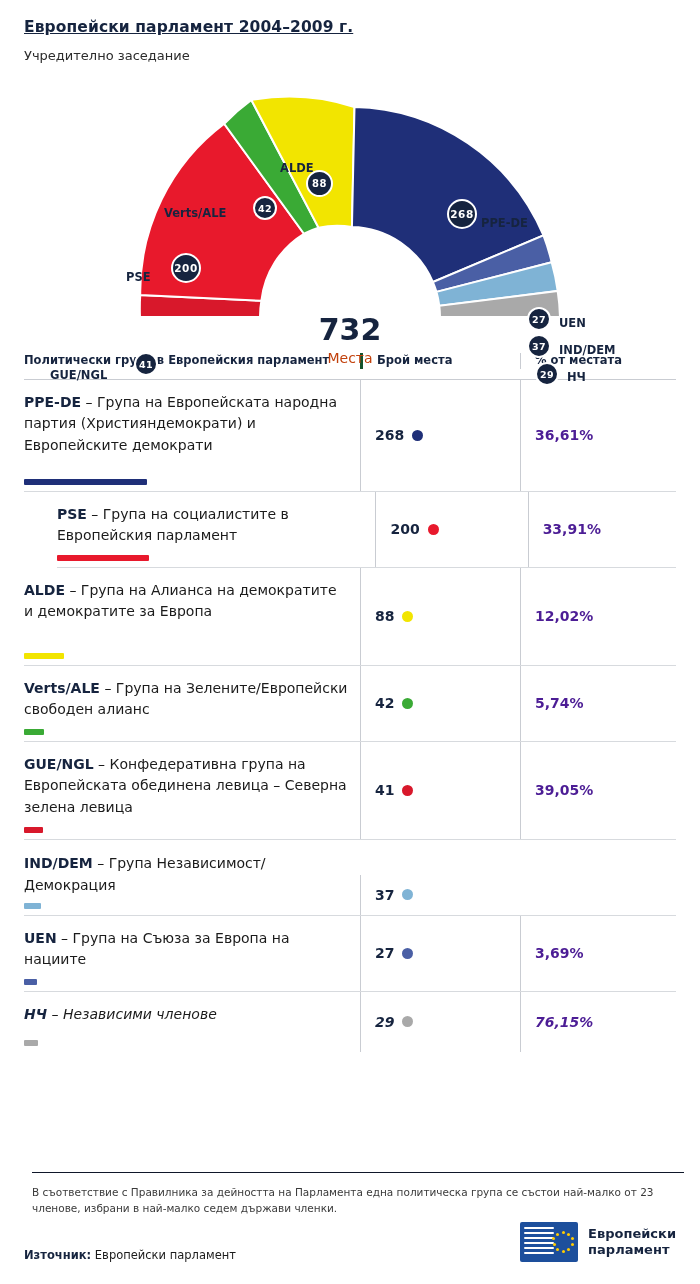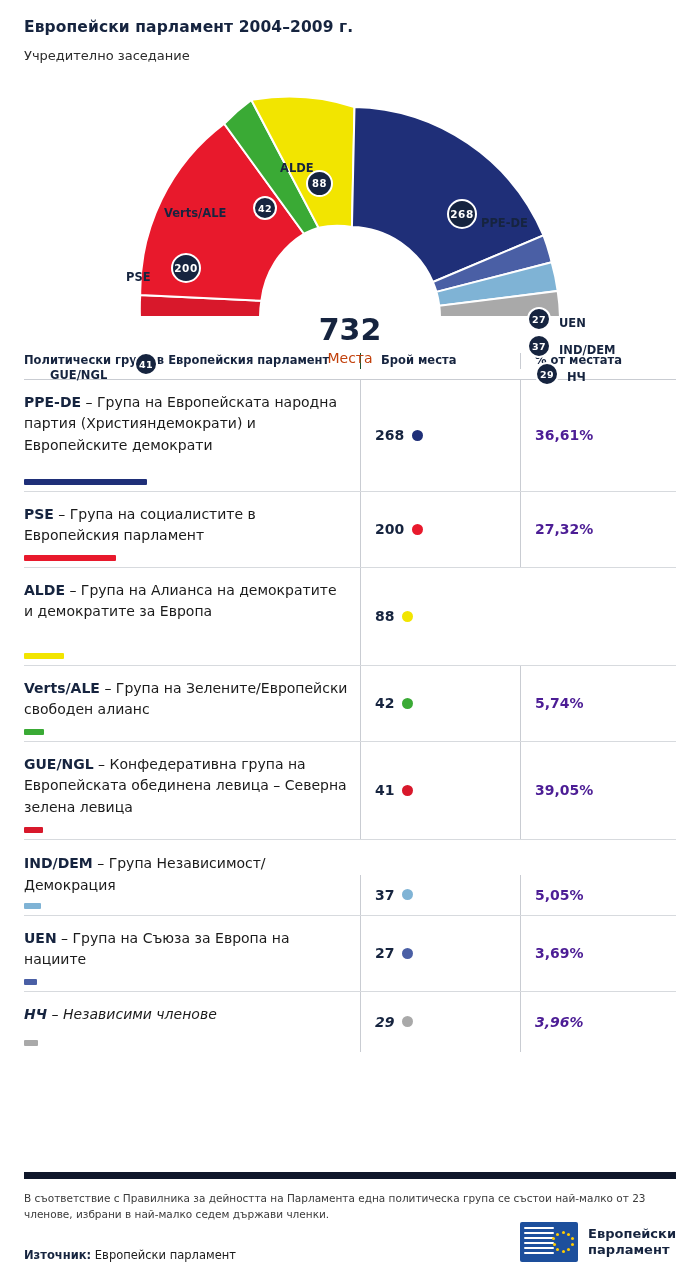--- a/index.html
+++ b/index.html
@@ -16,20 +16,21 @@
   .page { width: 700px; height: 1284px; position: relative; }
 
   
   .header { padding: 18px 24px 0 24px; }
   .title {
     font-size: 15.5px;
     font-weight: bold;
     color: #16243f;
     letter-spacing: 0.1px;
     margin: 0 0 12px 0;
+    text-decoration: underline;
   }
   .subtitle {
     font-size: 13px;
     color: #2b2b2b;
     margin: 0;
   }
 
   
   .chart-wrap {
     position: relative;
@@ -81,21 +82,21 @@
   }
 
   
   .table { margin: 16px 24px 0 24px; width: 652px; }
   .t-head {
     display: flex;
     border-bottom: 1px solid #c9ccd2;
     padding-bottom: 10px;
   }
   .t-head .c1 { width: 336px; padding-right: 12px; }
-  .t-head .c2 { width: 160px; padding-left: 20px; border-left: 1px solid #14532d; }
+  .t-head .c2 { width: 160px; padding-left: 14px; border-left: 3px solid #14532d; }
   .t-head .c3 { width: 156px; padding-left: 14px; border-left: 1px solid #c9ccd2; }
   .th {
     font-size: 11.5px;
     font-weight: bold;
     color: #16243f;
     line-height: 1.35;
   }
 
   .t-row {
     display: flex;
@@ -143,27 +144,27 @@
     position: absolute;
     left: 0;
     bottom: 6px;
     height: 6px;
     border-radius: 1px;
   }
 
   
   .footnote {
     position: absolute;
-    left: 24px;
+    left: 32px;
     top: 1172px;
     width: 652px;
     font-size: 10.5px;
     line-height: 1.5;
     color: #3a3a3a;
-    border-top: 7px solid #0f172a;
+    border-top: 1px solid #0f172a;
     padding-top: 12px;
   }
   .source {
     position: absolute;
     left: 24px;
     top: 1248px;
     font-size: 11.5px;
     color: #1b1b1b;
   }
   .source b { color: #16243f; }
@@ -288,43 +289,46 @@
       </div>
       <div class="c2">
         <span class="seats-num">268</span>
         <span class="dot" style="background:#1f2f78;"></span>
       </div>
       <div class="c3">
           <span class="pct">36,61%</span>
         </div>
     </div>
 
-    <div class="t-row" style="min-height:76px;">
+    <div class="t-row" style="min-height:76px;margin-left:33px;">
       <div class="c1">
         <div class="grp-name"><b>PSE</b><span> – Група на социалистите в Европейския парламент</span></div>
         <div class="bar" style="width:92px; background:#e8192c;"></div>
       </div>
       <div class="c2">
         <span class="seats-num">200</span>
         <span class="dot" style="background:#e8192c;"></span>
       </div>
       <div class="c3">
-          <span class="pct">27,32%</span>
+          <span class="pct">33,91%</span>
         </div>
     </div>
 
     <div class="t-row" style="min-height:98px;">
       <div class="c1">
         <div class="grp-name"><b>ALDE</b><span> – Група на Алианса на демократите и демократите за Европа</span></div>
         <div class="bar" style="width:40px; background:#f2e500;"></div>
       </div>
       <div class="c2">
         <span class="seats-num">88</span>
         <span class="dot" style="background:#f2e500;"></span>
       </div>
+      <div class="c3">
+          <span class="pct">12,02%</span>
+        </div>
     </div>
 
     <div class="t-row" style="min-height:76px;">
       <div class="c1">
         <div class="grp-name"><b>Verts/ALE</b><span> – Група на Зелените/Европейски свободен алианс</span></div>
         <div class="bar" style="width:20px; background:#3aaa35;"></div>
       </div>
       <div class="c2">
         <span class="seats-num">42</span>
         <span class="dot" style="background:#3aaa35;"></span>
@@ -350,23 +354,20 @@
 
     <div class="t-row" style="min-height:76px;align-items:flex-end;">
       <div class="c1">
         <div class="grp-name"><b>IND/DEM</b><span> – Група Независимост/Демокрация</span></div>
         <div class="bar" style="width:17px; background:#7fb3d5;"></div>
       </div>
       <div class="c2">
         <span class="seats-num">37</span>
         <span class="dot" style="background:#7fb3d5;"></span>
       </div>
-      <div class="c3">
-          <span class="pct">5,05%</span>
-        </div>
     </div>
 
     <div class="t-row" style="min-height:76px;">
       <div class="c1">
         <div class="grp-name"><b>UEN</b><span> – Група на Съюза за Европа на нациите</span></div>
         <div class="bar" style="width:13px; background:#4a5fa5;"></div>
       </div>
       <div class="c2">
         <span class="seats-num">27</span>
         <span class="dot" style="background:#4a5fa5;"></span>
@@ -379,21 +380,21 @@
     <div class="t-row" style="min-height:60px; border-bottom:none;font-style:italic;">
       <div class="c1">
         <div class="grp-name"><b>НЧ</b><span> – Независими членове</span></div>
         <div class="bar" style="width:14px; background:#a9a9a9;"></div>
       </div>
       <div class="c2">
         <span class="seats-num">29</span>
         <span class="dot" style="background:#a9a9a9;"></span>
       </div>
       <div class="c3">
-          <span class="pct">3,96%</span>
+          <span class="pct">76,15%</span>
         </div>
     </div>
   </div>
 
   <div class="footnote">В съответствие с Правилника за дейността на Парламента една политическа група се състои най-малко от 23 членове, избрани в най-малко седем държави членки.</div>
 
   <div class="source">
     <b>Източник:</b>
     <span>Европейски парламент</span>
   </div>

